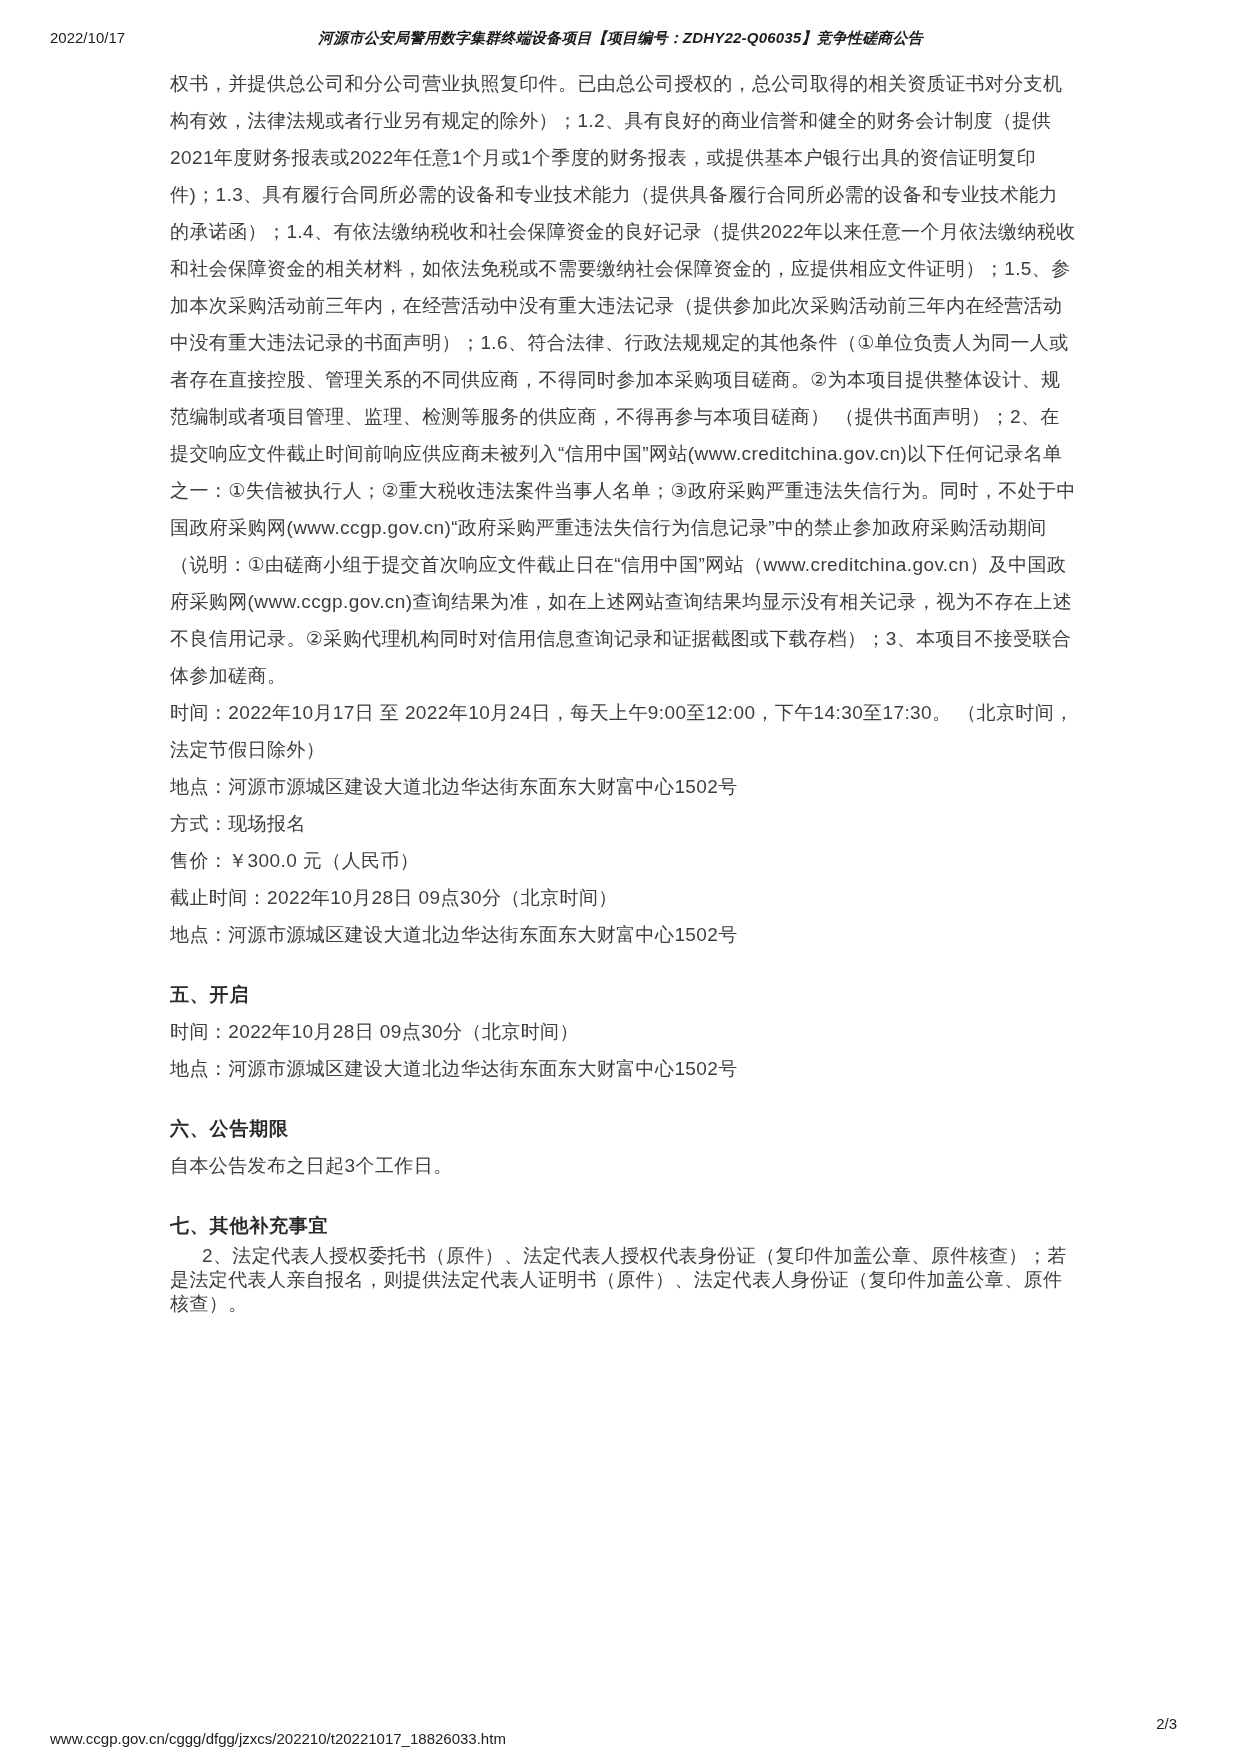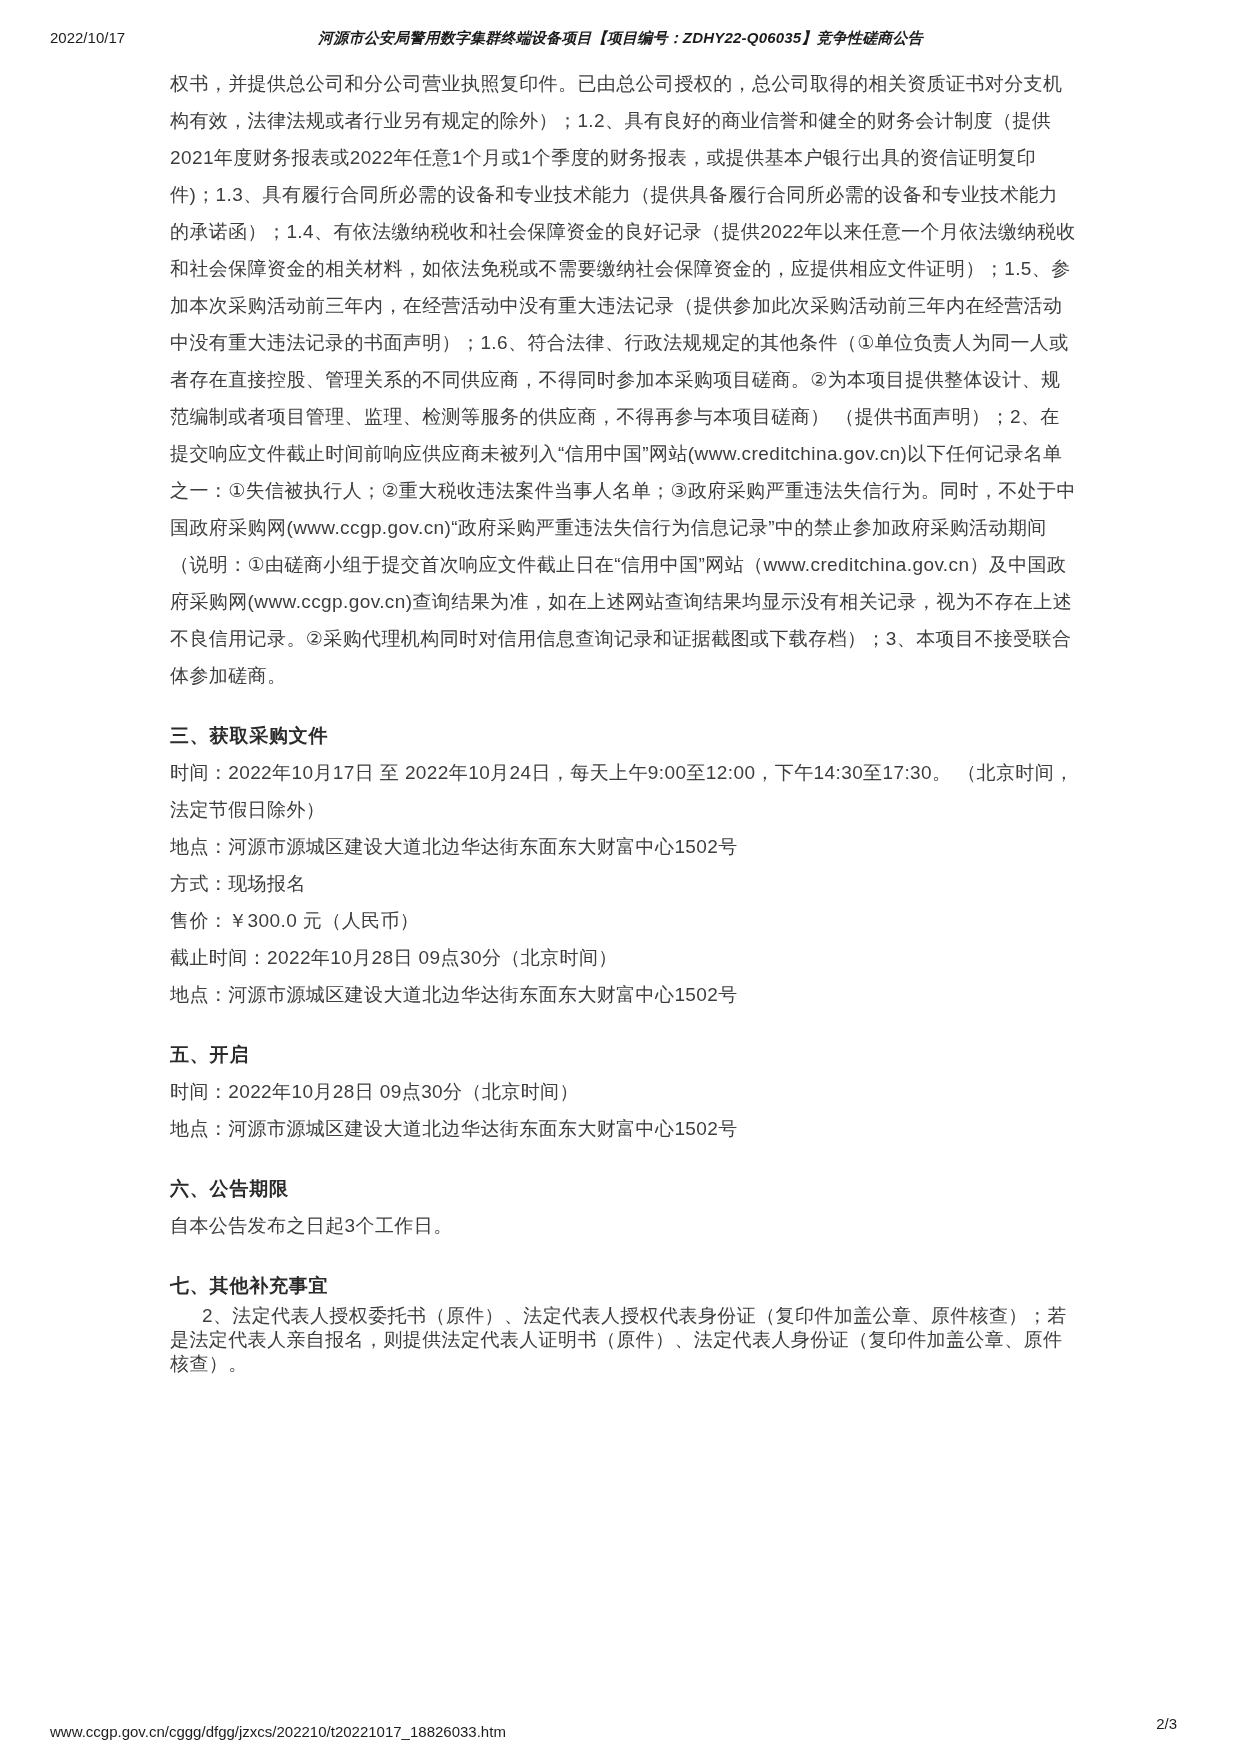--- a/index.html
+++ b/index.html
@@ -67,38 +67,37 @@
   .tight-first { margin-top: 34px; }
   .print-footer {
     position: absolute;
     bottom: 20px;
     left: 0;
     width: 100%;
     height: 20px;
     font-size: 15px;
     color: #1c1c1c;
   }
-  .footer-url { position: absolute; left: 50px; top: 8px; white-space: nowrap; }
+  .footer-url { position: absolute; left: 50px; top: 15px; white-space: nowrap; }
   .footer-page { position: absolute; right: 64px; top: 0; }
 </style>
 </head>
 <body>
 
 <div class="page">
 
   <div class="print-header">
     <span class="print-date">2022/10/17</span>
     <span class="doc-title">河源市公安局警用数字集群终端设备项目【项目编号：ZDHY22-Q06035】竞争性磋商公告</span>
   </div>
 
   <div class="content">
 
     <p class="intro-paragraph">权书，并提供总公司和分公司营业执照复印件。已由总公司授权的，总公司取得的相关资质证书对分支机构有效，法律法规或者行业另有规定的除外）；1.2、具有良好的商业信誉和健全的财务会计制度（提供2021年度财务报表或2022年任意1个月或1个季度的财务报表，或提供基本户银行出具的资信证明复印件)；1.3、具有履行合同所必需的设备和专业技术能力（提供具备履行合同所必需的设备和专业技术能力的承诺函）；1.4、有依法缴纳税收和社会保障资金的良好记录（提供2022年以来任意一个月依法缴纳税收和社会保障资金的相关材料，如依法免税或不需要缴纳社会保障资金的，应提供相应文件证明）；1.5、参加本次采购活动前三年内，在经营活动中没有重大违法记录（提供参加此次采购活动前三年内在经营活动中没有重大违法记录的书面声明）；1.6、符合法律、行政法规规定的其他条件（①单位负责人为同一人或者存在直接控股、管理关系的不同供应商，不得同时参加本采购项目磋商。②为本项目提供整体设计、规范编制或者项目管理、监理、检测等服务的供应商，不得再参与本项目磋商） （提供书面声明）；2、在提交响应文件截止时间前响应供应商未被列入“信用中国”网站(www.creditchina.gov.cn)以下任何记录名单之一：①失信被执行人；②重大税收违法案件当事人名单；③政府采购严重违法失信行为。同时，不处于中国政府采购网(www.ccgp.gov.cn)“政府采购严重违法失信行为信息记录”中的禁止参加政府采购活动期间（说明：①由磋商小组于提交首次响应文件截止日在“信用中国”网站（www.creditchina.gov.cn）及中国政府采购网(www.ccgp.gov.cn)查询结果为准，如在上述网站查询结果均显示没有相关记录，视为不存在上述不良信用记录。②采购代理机构同时对信用信息查询记录和证据截图或下载存档）；3、本项目不接受联合体参加磋商。</p>
 
-    <h2 class="section-heading">三、获取采购文件</h2>
     <p class="para">时间：2022年10月17日 至 2022年10月24日，每天上午9:00至12:00，下午14:30至17:30。 （北京时间，法定节假日除外）</p>
     <p class="para">地点：河源市源城区建设大道北边华达街东面东大财富中心1502号</p>
     <p class="para">方式：现场报名</p>
     <p class="para">售价：￥300.0 元（人民币）</p>
 
     <p class="para">截止时间：2022年10月28日 09点30分（北京时间）</p>
     <p class="para">地点：河源市源城区建设大道北边华达街东面东大财富中心1502号</p>
 
     <h2 class="section-heading">五、开启</h2>
     <p class="para">时间：2022年10月28日 09点30分（北京时间）</p>

